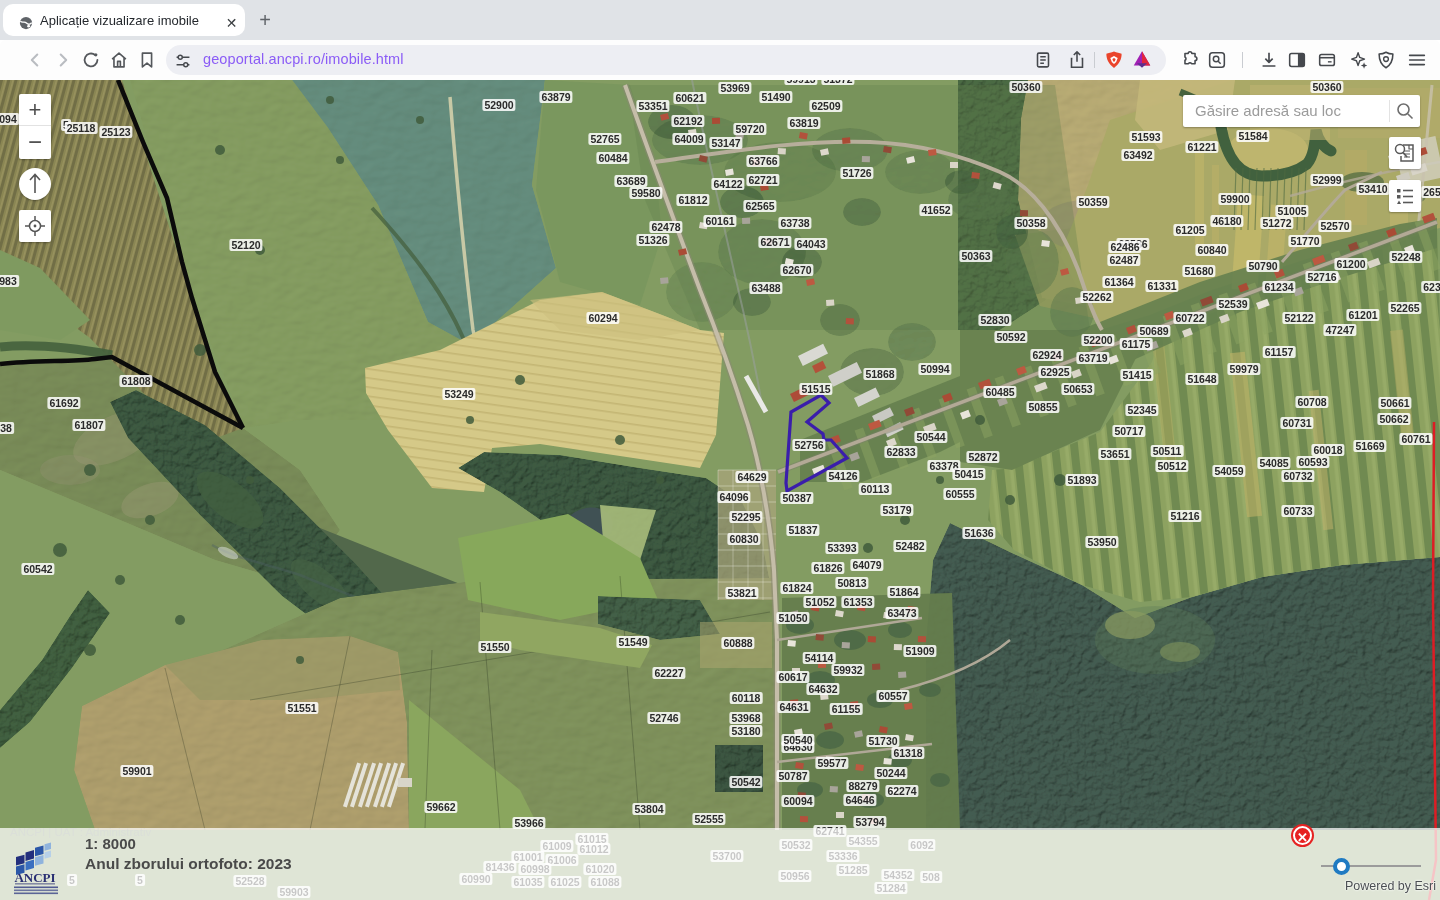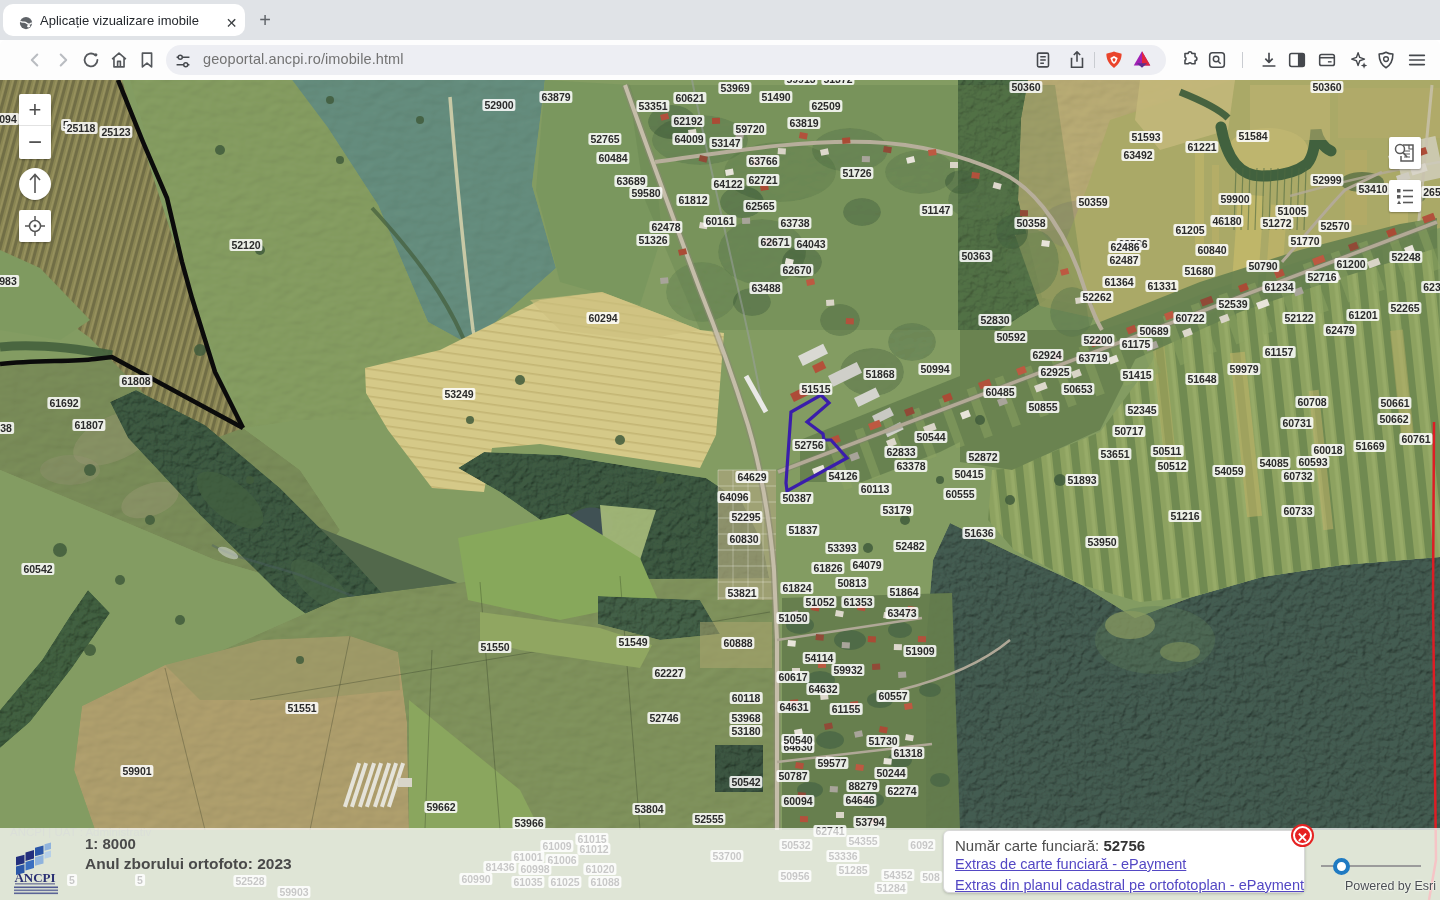--- a/index.html
+++ b/index.html
@@ -8,21 +8,21 @@
 
 
 #tabbar { position:absolute; left:0; top:0; width:1440px; height:40px; background:#e0e3e7; }
 #tab { position:absolute; left:3px; top:4px; width:242px; height:32px; background:#fff; border-radius:10px; }
 #tabtitle { position:absolute; left:37px; top:9px; font-size:13px; color:#24282d; }
 #favicon { position:absolute; left:16px; top:12px; width:14px; height:14px; }
 #tabclose { position:absolute; left:221px; top:12px; width:15px; height:15px; color:#3c4043; font-size:14px; line-height:15px; text-align:center; }
 #newtab { position:absolute; left:257px; top:12px; width:16px; height:16px; color:#5f6368; font-size:20px; line-height:16px; text-align:center; font-weight:300;}
 #toolbar { position:absolute; left:0; top:40px; width:1440px; height:40px; background:#fdfdfd; border-radius:6px 6px 0 0; }
 #addrbar { position:absolute; left:166px; top:5px; width:1000px; height:30px; background:#edeef3; border-radius:15px; }
-#url { position:absolute; left:203px; top:11px; font-size:14.5px; color:#737373; letter-spacing:0.1px;}
+#url { position:absolute; left:203px; top:11px; font-size:14.5px; color:#8b5cf6; letter-spacing:0.1px;}
 .tbico { position:absolute; top:9px; width:22px; height:22px; }
 .sep { position:absolute; top:12px; width:1px; height:16px; background:#c9ccd1; }
 
 
 #map { position:absolute; left:0; top:80px; width:1440px; height:820px; overflow:hidden; background:#7e995e; }
 #mapsvg { position:absolute; left:0; top:0; filter:saturate(.96) blur(.35px); }
 .lb { position:absolute; transform:translate(-50%,-50%); font-size:10.5px; font-weight:bold; color:#2a2a2a; white-space:nowrap; line-height:10px; padding:1px 2px; background:rgba(255,255,255,.85); border-radius:2px; }
 
 
 .ctl { position:absolute; background:#fff; box-shadow:0 1px 2px rgba(0,0,0,.3); }
@@ -526,21 +526,21 @@
 <div class="lb" style="left:605px;top:59px">52765</div>
 <div class="lb" style="left:613px;top:78px">60484</div>
 <div class="lb" style="left:763px;top:81px">63766</div>
 <div class="lb" style="left:857px;top:93px">51726</div>
 <div class="lb" style="left:763px;top:100px">62721</div>
 <div class="lb" style="left:631px;top:101px">63689</div>
 <div class="lb" style="left:728px;top:104px">64122</div>
 <div class="lb" style="left:646px;top:113px">59580</div>
 <div class="lb" style="left:693px;top:120px">61812</div>
 <div class="lb" style="left:760px;top:126px">62565</div>
-<div class="lb" style="left:936px;top:130px">51147</div>
+<div class="lb" style="left:936px;top:130px">41652</div>
 <div class="lb" style="left:720px;top:141px">60161</div>
 <div class="lb" style="left:795px;top:143px">63738</div>
 <div class="lb" style="left:666px;top:147px">62478</div>
 <div class="lb" style="left:653px;top:160px">51326</div>
 <div class="lb" style="left:775px;top:162px">62671</div>
 <div class="lb" style="left:811px;top:164px">64043</div>
 <div class="lb" style="left:797px;top:190px">62670</div>
 <div class="lb" style="left:766px;top:208px">63488</div>
 <div class="lb" style="left:603px;top:238px">60294</div>
 <div class="lb" style="left:801px;top:-1px">59913</div>
@@ -577,29 +577,29 @@
 <div class="lb" style="left:1279px;top:207px">61234</div>
 <div class="lb" style="left:1432px;top:207px">623</div>
 <div class="lb" style="left:1097px;top:217px">52262</div>
 <div class="lb" style="left:1233px;top:224px">52539</div>
 <div class="lb" style="left:1405px;top:228px">52265</div>
 <div class="lb" style="left:976px;top:176px">50363</div>
 <div class="lb" style="left:995px;top:240px">52830</div>
 <div class="lb" style="left:1299px;top:238px">52122</div>
 <div class="lb" style="left:1363px;top:235px">61201</div>
 <div class="lb" style="left:1190px;top:238px">60722</div>
-<div class="lb" style="left:1340px;top:250px">62479</div>
+<div class="lb" style="left:1340px;top:250px">47247</div>
 <div class="lb" style="left:1154px;top:251px">50689</div>
 <div class="lb" style="left:816px;top:309px">51515</div>
 <div class="lb" style="left:880px;top:294px">51868</div>
 <div class="lb" style="left:935px;top:289px">50994</div>
 <div class="lb" style="left:809px;top:365px">52756</div>
 <div class="lb" style="left:931px;top:357px">50544</div>
 <div class="lb" style="left:901px;top:372px">62833</div>
-<div class="lb" style="left:911px;top:386px">63378</div>
+<div class="lb" style="left:944px;top:386px">63378</div>
 <div class="lb" style="left:752px;top:397px">64629</div>
 <div class="lb" style="left:843px;top:396px">54126</div>
 <div class="lb" style="left:875px;top:409px">60113</div>
 <div class="lb" style="left:734px;top:417px">64096</div>
 <div class="lb" style="left:797px;top:418px">50387</div>
 <div class="lb" style="left:960px;top:414px">60555</div>
 <div class="lb" style="left:897px;top:430px">53179</div>
 <div class="lb" style="left:746px;top:437px">52295</div>
 <div class="lb" style="left:803px;top:450px">51837</div>
 <div class="lb" style="left:744px;top:459px">60830</div>
@@ -730,39 +730,42 @@
       <text x="23" y="44" font-size="13" font-weight="bold" fill="#2a2f73" text-anchor="middle" font-family="Liberation Serif,serif">ANCPI</text>
       <rect x="3" y="45.5" width="40" height="0.8" fill="#2a2f73"></rect>
       <rect x="2" y="48.5" width="44" height="1.6" fill="#3a4387" opacity=".85"></rect>
       <rect x="2" y="51.5" width="44" height="1.6" fill="#3a4387" opacity=".7"></rect>
       <rect x="2" y="54.5" width="44" height="1.6" fill="#3a4387" opacity=".8"></rect>
     </svg>
     <div id="scaletxt">1: 8000</div>
     <div id="yeartxt">Anul zborului ortofoto: 2023</div>
     <div id="slider"></div>
     <div id="knob"></div>
-    <div id="infopanel">
-      <div id="ipt1">Număr carte funciară: <b>52756</b></div>
-      <div id="ipt2">Extras de carte funciară - ePayment</div>
-      <div id="ipt3">Extras din planul cadastral pe ortofotoplan - ePayment</div>
-    </div>
     <div id="closebtn">✕</div>
     <div id="esri">Powered by Esri</div>
     <div class="ctl" id="zoombox">
         <div id="zplus">+</div>
         <div id="zminus">−</div>
       </div>
     <div class="ctl" id="compass"><svg width="32" height="32" viewBox="0 0 32 32">
           <path d="M16 7 V25 M11 12 L16 6.5 L21 12" stroke="#555" stroke-width="1.6" fill="none"></path>
         </svg></div>
     <div class="ctl" id="locate"><svg width="32" height="32" viewBox="0 0 32 32">
           <circle cx="16" cy="16" r="5.5" stroke="#555" stroke-width="1.5" fill="none"></circle>
           <circle cx="16" cy="16" r="1.4" fill="#555"></circle>
           <path d="M16 6 V10.5 M16 21.5 V26 M6 16 H10.5 M21.5 16 H26" stroke="#555" stroke-width="1.5"></path>
         </svg></div>
+    <div class="ctl" id="searchbox">
+        <div id="sinput">Găsire adresă sau loc</div>
+        <div id="sdivline"></div>
+        <svg style="position:absolute;left:211px;top:5px" width="22" height="22" viewBox="0 0 22 22">
+          <circle cx="9.5" cy="9.5" r="5.5" stroke="#6e6e6e" stroke-width="1.6" fill="none"></circle>
+          <path d="M13.7 13.7 L18.5 18.5" stroke="#6e6e6e" stroke-width="1.6"></path>
+        </svg>
+      </div>
     <div class="ctl" id="btn1"><svg width="32" height="32" viewBox="0 0 32 32">
           <path d="M14 8 H24 V24 H12 V19" stroke="#595959" stroke-width="1.5" fill="#fff"></path>
           <path d="M20 8 V12 H24" stroke="#595959" stroke-width="1.2" fill="none"></path>
           <path d="M15 14 H21 M15 17 H21 M15 20 H21" stroke="#595959" stroke-width="1.2"></path>
           <circle cx="11" cy="12" r="4.5" stroke="#595959" stroke-width="1.5" fill="#fff"></circle>
           <path d="M14 15.5 L18 20" stroke="#595959" stroke-width="1.8"></path>
         </svg></div>
     <div class="ctl" id="btn2"><svg width="32" height="32" viewBox="0 0 32 32">
           <rect x="8" y="9" width="3.5" height="3.5" fill="#595959"></rect>
           <path d="M14 10.5 H24" stroke="#595959" stroke-width="1.6"></path>

